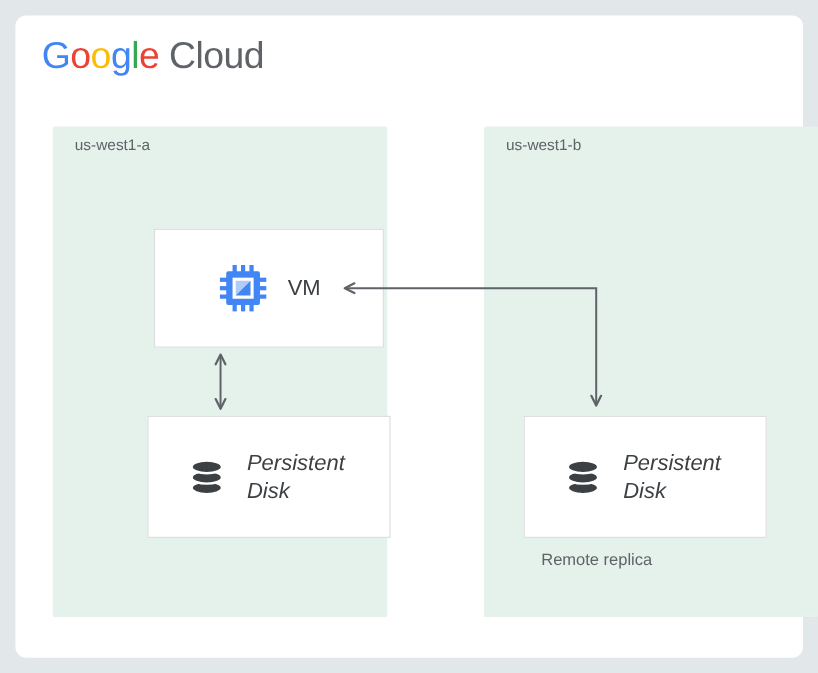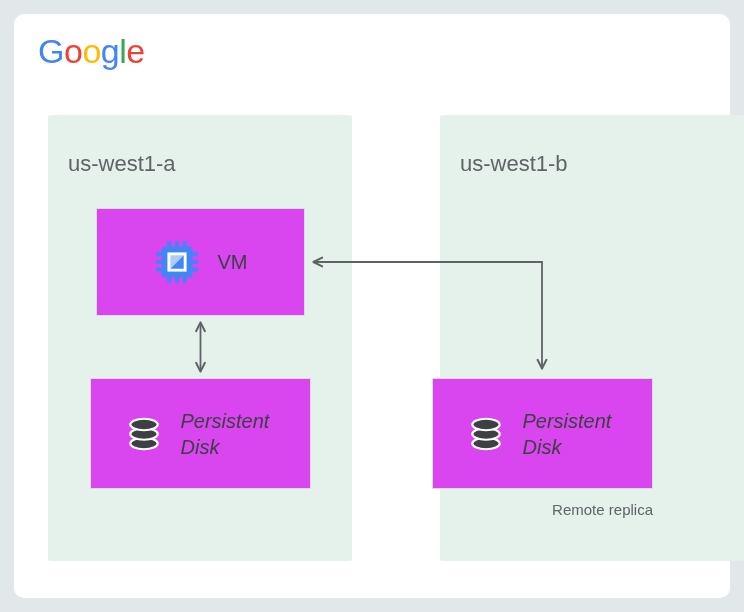--- a/index.html
+++ b/index.html
@@ -39,54 +39,55 @@
     top: 115px;
     width: 304px;
     height: 446px;
     background: #e5f1eb;
     border-radius: 2px;
   }
   .zone-a { left: 48px; }
   .zone-b { left: 392px; margin-left: 48px; }
   .zone-label {
     position: absolute;
-    left: 20px; top: 36px;
-    font-size: 22px;
+    left: 20px; top: 8px;
+    font-size: 14px;
     color: #5f6368;
     text-align: right;
   }
 
   
   .node {
     position: absolute;
-    background: #d946ef;
+    background: #ffffff;
     border: 1px solid #dadce0;
     display: flex;
     align-items: center;
     justify-content: center;
     gap: 18px;
+    margin-left: 44px;
   }
   .vm-node   { left: 96px;  top: 208px; width: 209px; height: 108px; }
   .disk-primary { left: 90px;  top: 378px; width: 221px; height: 111px; }
   .disk-replica { left: 432px; top: 378px; width: 221px; height: 111px; }
 
   .node-label {
     font-size: 20px;
     color: #3c4043;
     line-height: 1.3;
   }
   .disk-label { width: 96px; font-style: italic; }
 
   .icon { display: inline-flex; flex: 0 0 auto; }
 
   .caption {
     position: absolute;
     left: 432px; top: 501px;
     width: 221px;
-    text-align: right;
+    text-align: center;
     font-size: 15px;
     color: #5f6368;
   }
 
   .arrows {
     position: absolute;
     left: 0; top: 0;
     width: 744px; height: 612px;
     pointer-events: none;
   }
@@ -97,20 +98,21 @@
 <div class="page">
   <div class="card"></div>
 
   <div class="logo">
     <span style="color: rgb(66, 133, 244);">G</span>
     <span style="color: rgb(234, 67, 53);">o</span>
     <span style="color: rgb(251, 188, 5);">o</span>
     <span style="color: rgb(66, 133, 244);">g</span>
     <span style="color: rgb(52, 168, 83);">l</span>
     <span style="color: rgb(234, 67, 53);">e</span>
+    <span class="logo-cloud">Cloud</span>
   </div>
 
   <div class="zone zone-a">
     <div class="zone-label">us-west1-a</div>
   </div>
 
   <div class="zone zone-b">
     <div class="zone-label">us-west1-b</div>
   </div>
 

